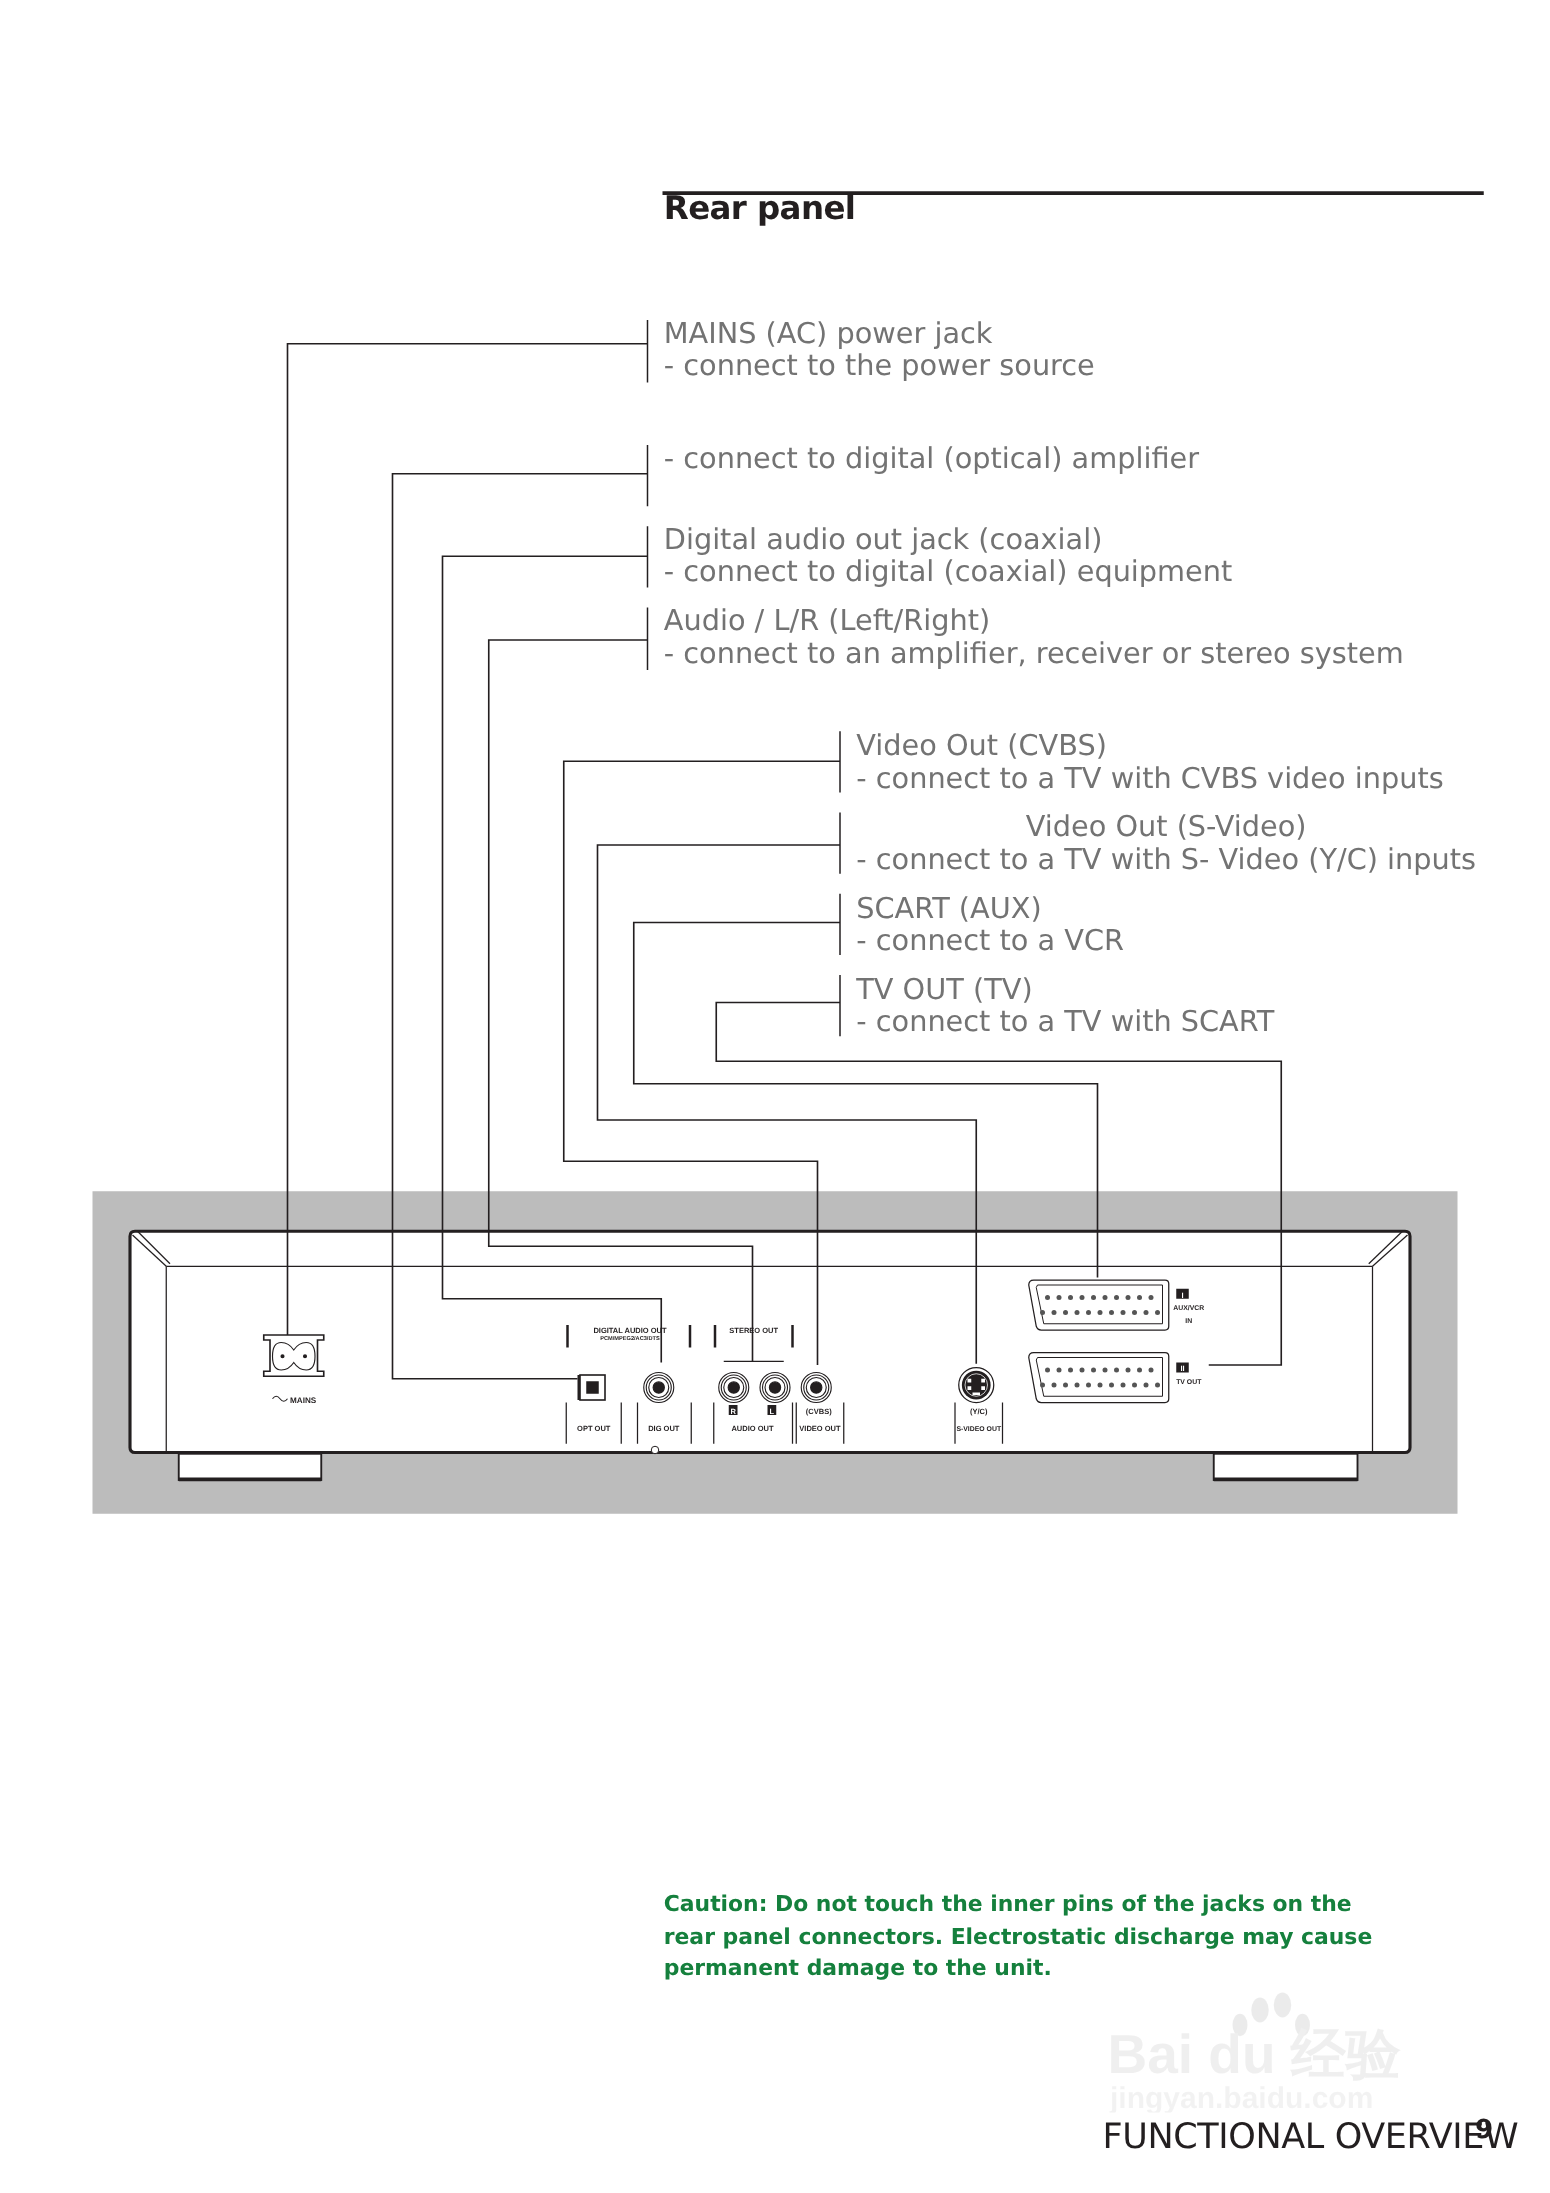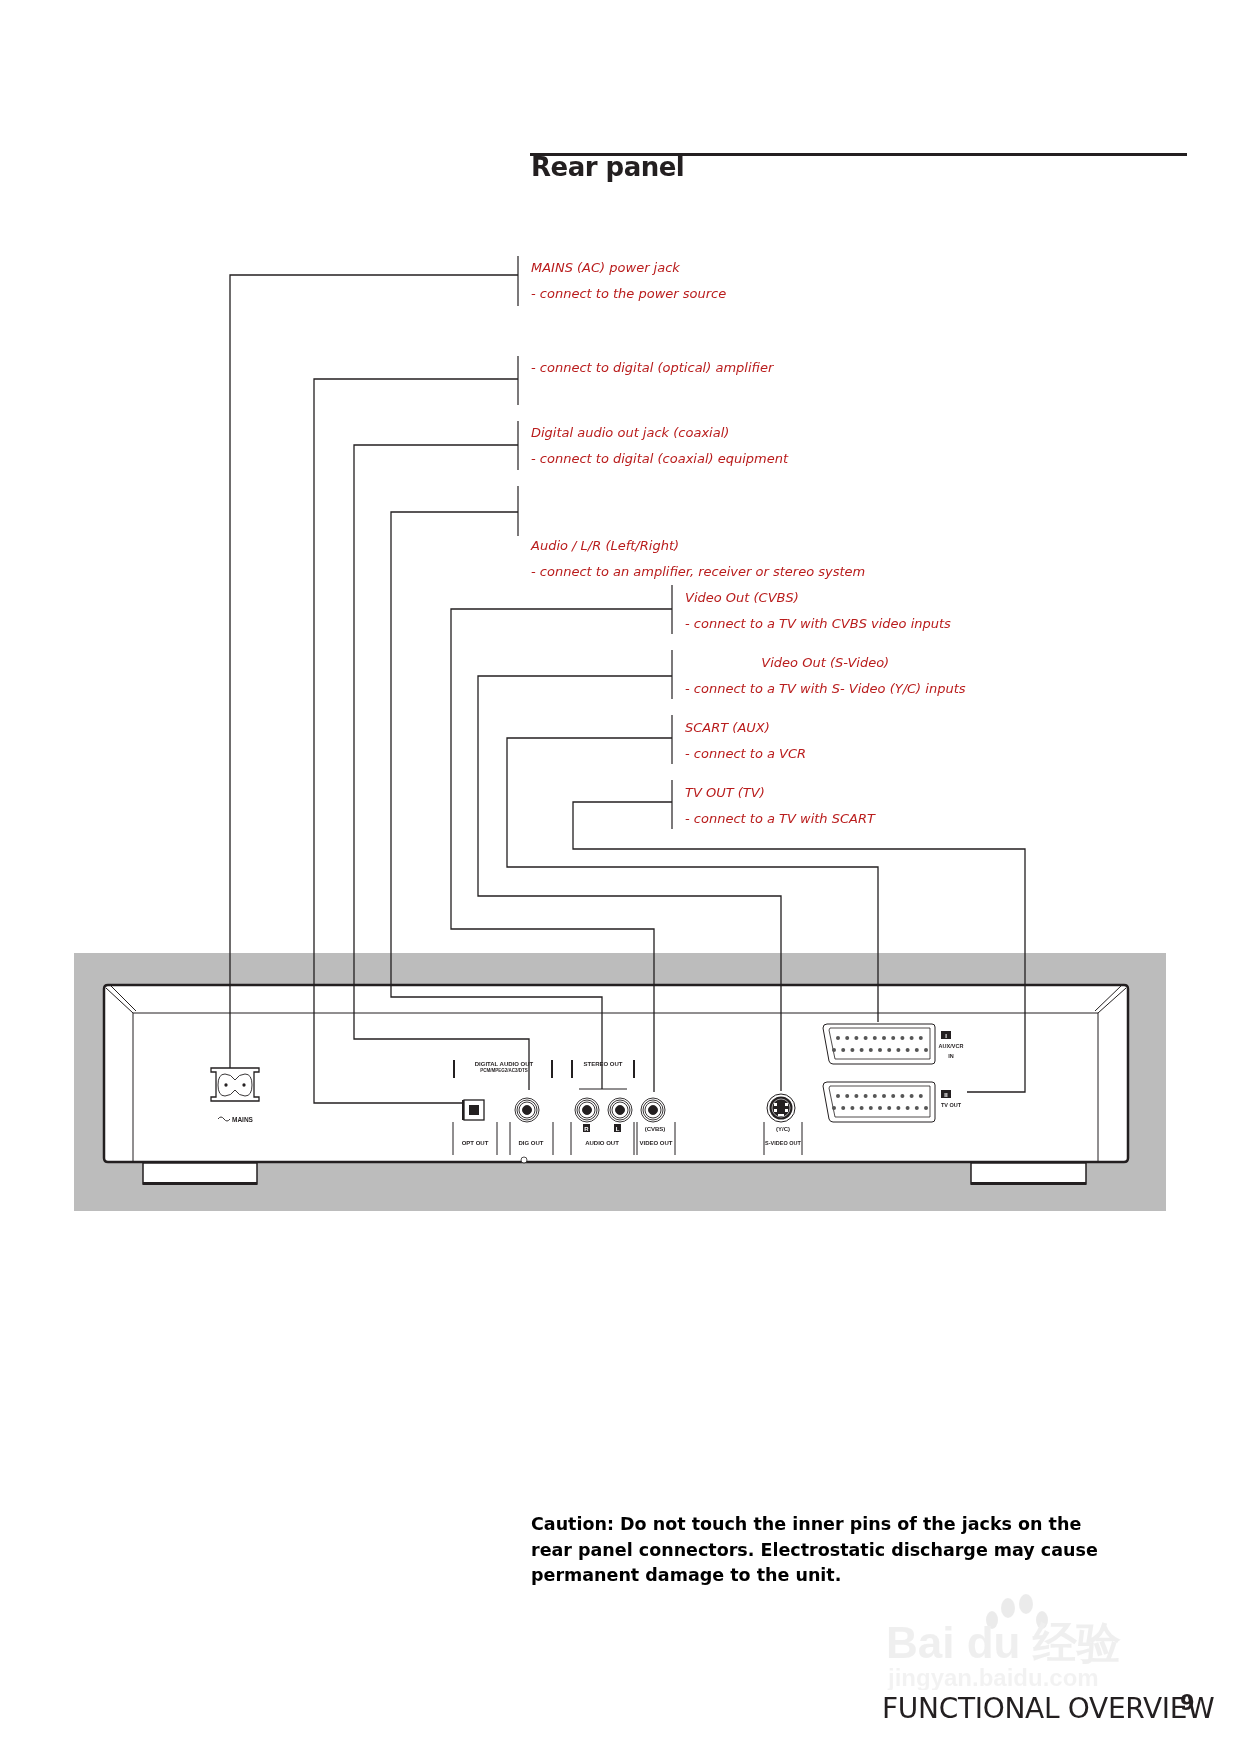--- a/index.html
+++ b/index.html
@@ -2,25 +2,25 @@
 <html><head>
 <meta charset="utf-8">
 <style>
   html, body { margin: 0; padding: 0; background: #ffffff; }
   body { width: 1240px; height: 1754px; position: relative; overflow: hidden;
          font-family: "DejaVu Sans", sans-serif; color: #231f20; }
   .abs { position: absolute; }
   .rule { position: absolute; left: 530px; top: 153px; width: 657px; height: 3px; background: #231f20; }
   .title { position: absolute; left: 531px; top: 152px; font-size: 26px; font-weight: bold;
            font-family: "DejaVu Sans", sans-serif; letter-spacing: -0.5px; }
-  .callout { position: absolute; font-size: 13px; line-height: 25.5px; white-space: nowrap;
-             font-family: "DejaVu Sans", sans-serif; color: #b91c1c; font-style: italic; }
+  .callout { position: absolute; font-size: 23px; line-height: 25.5px; white-space: nowrap;
+             font-family: "DejaVu Sans", sans-serif; color: #737373; }
   .callout .line { display: block; }
   .caution { position: absolute; left: 531px; top: 1512px; width: 580px; font-size: 17.5px;
-             line-height: 25.5px; font-weight: bold; color: #000000; }
+             line-height: 25.5px; font-weight: bold; color: #15803d; }
   .footer { position: absolute; left: 882px; top: 1692px; font-size: 28px; letter-spacing: -0.3px; color: #231f20; white-space: nowrap; }
   .pagenum { position: absolute; left: 1180px; top: 1691px; font-size: 21px; font-weight: bold; color: #231f20; }
   .watermark { position: absolute; left: 880px; top: 1590px; width: 300px; height: 100px; opacity: 0.28; }
   svg text { font-family: "Liberation Sans", sans-serif; font-weight: bold; }
 </style>
 </head>
 <body>
 
 <div class="rule"></div>
 <div class="title">Rear panel</div>
@@ -220,21 +220,21 @@
   <span class="line">MAINS (AC) power jack</span>
   <span class="line">- connect to the power source</span>
 </div>
 <div class="callout" style="left:531px; top:355px;">
   <span class="line">- connect to digital (optical) amplifier</span>
 </div>
 <div class="callout" style="left:531px; top:420px;">
   <span class="line">Digital audio out jack (coaxial)</span>
   <span class="line">- connect to digital (coaxial) equipment</span>
 </div>
-<div class="callout" style="left:531px; top:485px;margin-top:48px;">
+<div class="callout" style="left:531px; top:485px;">
   <span class="line">Audio / L/R (Left/Right)</span>
   <span class="line">- connect to an amplifier, receiver or stereo system</span>
 </div>
 <div class="callout" style="left:685px; top:585px;">
   <span class="line">Video Out (CVBS)</span>
   <span class="line">- connect to a TV with CVBS video inputs</span>
 </div>
 <div class="callout" style="left:685px; top:650px;text-align:center;">
   <span class="line">Video Out (S-Video)</span>
   <span class="line">- connect to a TV with S- Video (Y/C) inputs</span>

